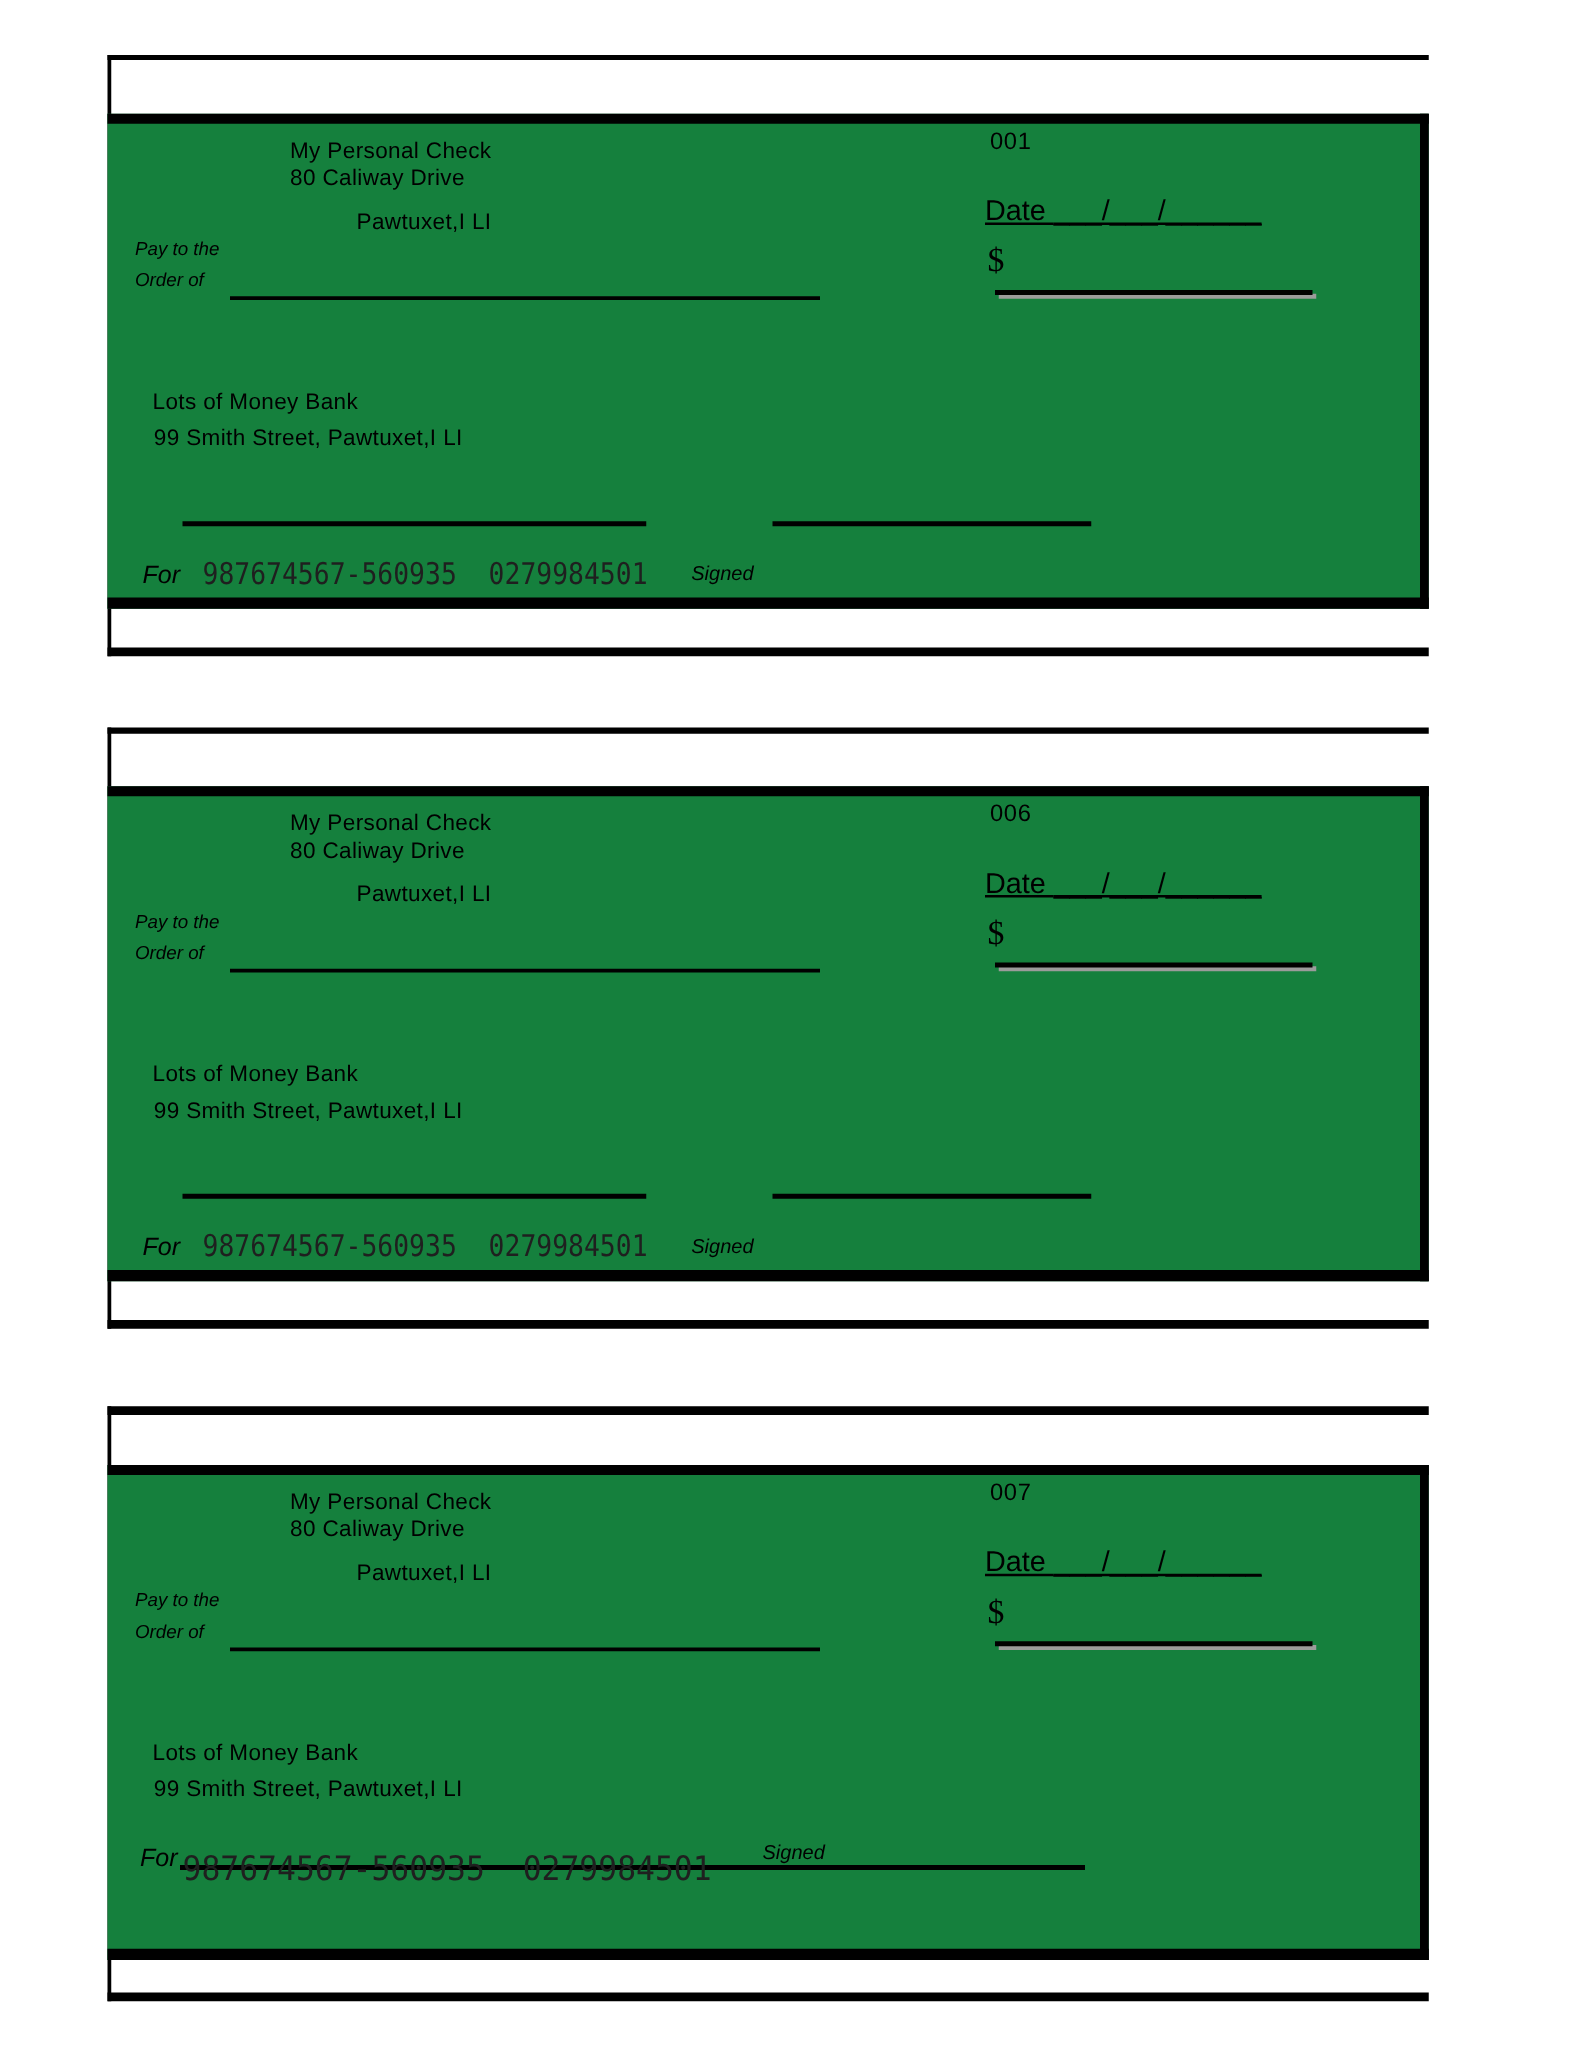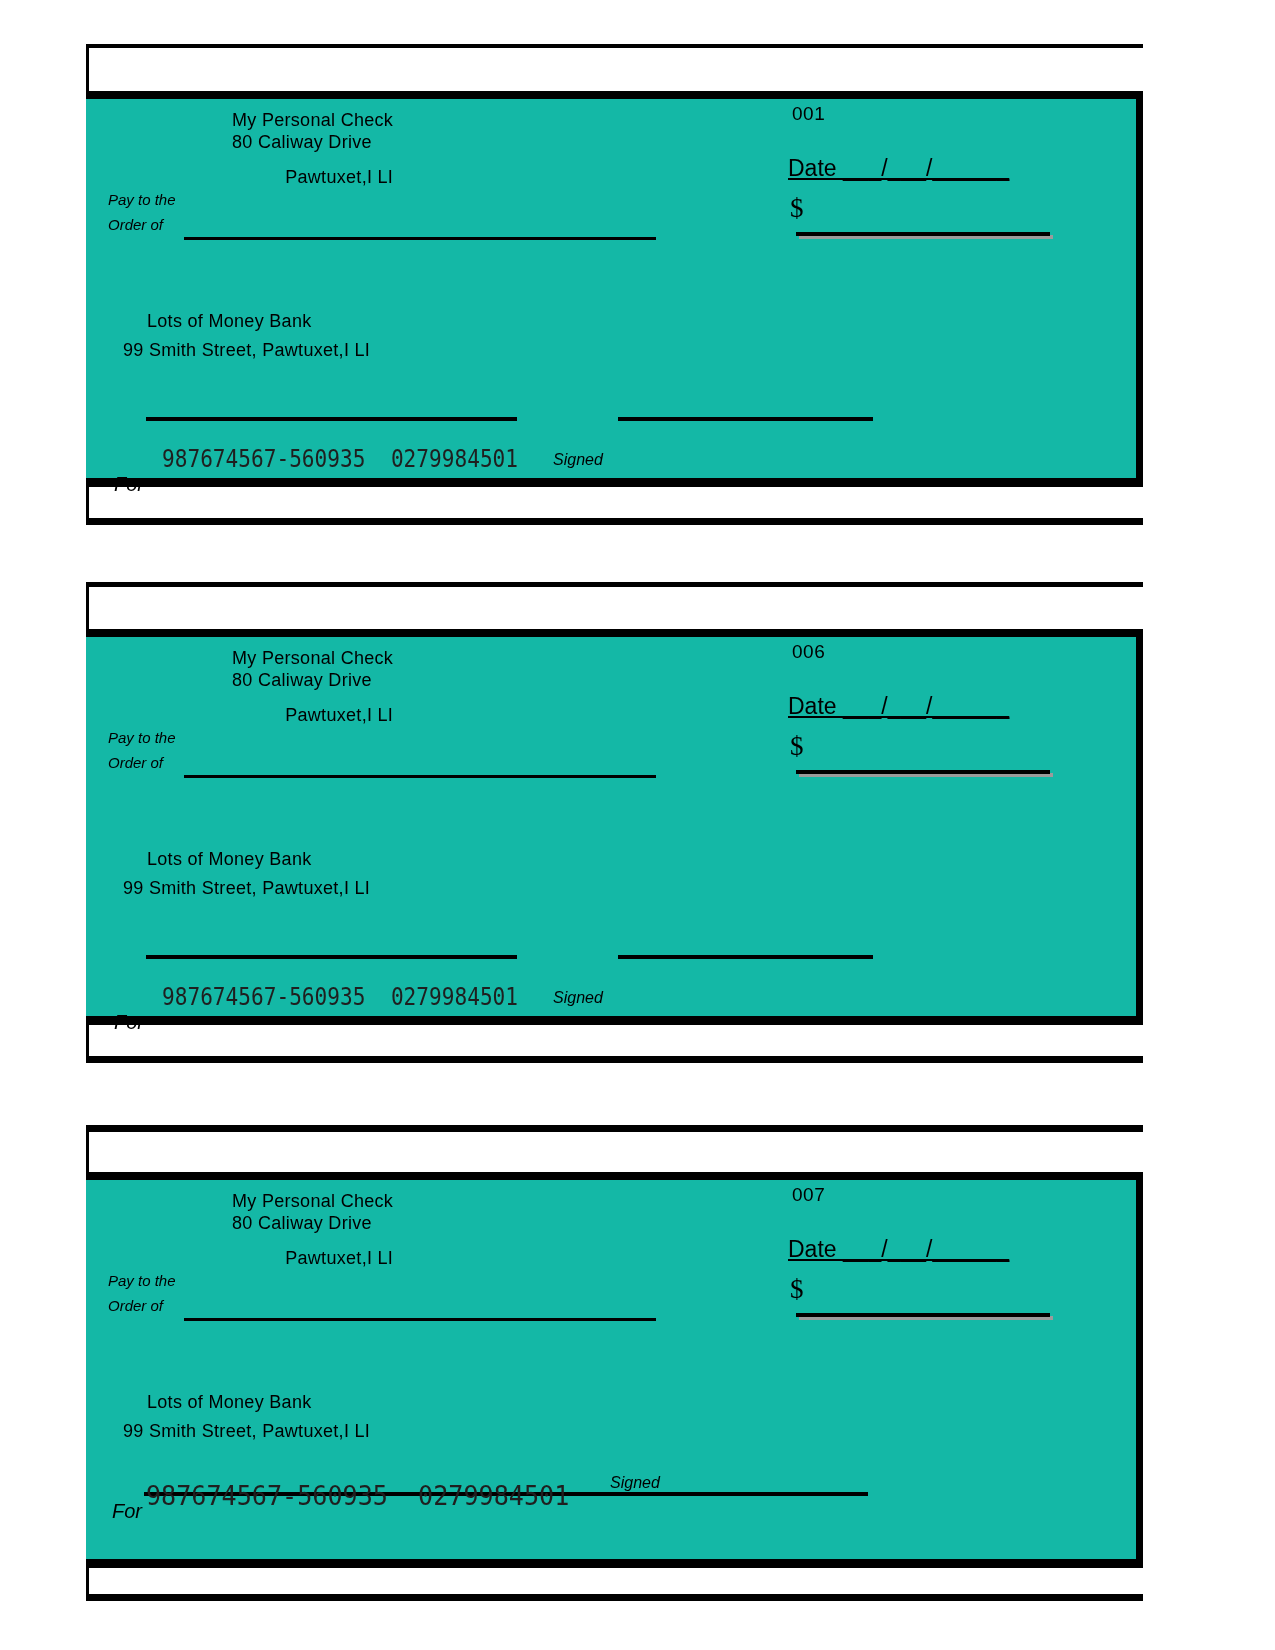--- a/index.html
+++ b/index.html
@@ -12,38 +12,38 @@
   .block.b2{top:582px;height:481px;}
   .block.b3{top:1125px;height:476px;}
   .block-top-line{position:absolute;top:0;left:0;right:0;height:4px;background:#000;}
   .b2 .block-top-line{height:5px;}
   .b3 .block-top-line{height:7px;}
   .block-left-border{position:absolute;top:0;bottom:0;left:0;width:3px;background:#000;}
   .block-bottom-line{position:absolute;bottom:0;left:0;right:0;height:7px;background:#000;}
 
   .check{
     position:absolute;top:47px;left:0;right:0;height:396px;
-    box-sizing:border-box;background:#14b8a6;
+    box-sizing:border-box;background:#15803d;
     border-top:8px solid #000;border-right:7px solid #000;border-bottom:9px solid #000;
   }
   .check > div, .check > span{position:absolute;}
 
   .payer{left:146px;top:10px;font-size:18px;line-height:22px;letter-spacing:.3px;}
   .payer .city{margin-top:13px;text-align:right;}
   .check-number{left:706px;top:4px;font-size:19px;letter-spacing:.5px;}
   .date-row{left:702px;top:56px;font-size:23px;white-space:pre;text-decoration:underline;}
   .pay-to{left:22px;top:88px;font-size:15px;line-height:25px;font-style:italic;}
   .payee-line{left:98px;top:138px;width:472px;height:3px;background:#000;}
   .dollar-sign{left:704px;top:94px;font-family:"Liberation Serif",serif;font-size:27px;}
   .amount-line{left:710px;top:133px;width:254px;height:4px;background:#000;box-shadow:3px 3px 0 #9b9b9b;}
-  .bank-name{left:36px;top:212px;font-size:18px;letter-spacing:.3px;margin-left:25px;}
+  .bank-name{left:36px;top:212px;font-size:18px;letter-spacing:.3px;}
   .bank-address{left:37px;top:241px;font-size:18px;letter-spacing:.3px;}
   .memo-line{left:60px;top:318px;width:371px;height:4px;background:#000;}
   .signature-line{left:532px;top:318px;width:255px;height:4px;background:#000;}
-  .for-label{left:28px;top:350px;font-size:20px;font-style:italic;margin-top:24px;}
+  .for-label{left:28px;top:350px;font-size:20px;font-style:italic;}
   .micr{
     left:76px;top:346px;font-family:"DejaVu Sans Mono",monospace;
     font-size:24px;color:#1f1f1f;white-space:pre;
     transform:scaleX(.88);transform-origin:left top;display:inline-block;
   }
   .signed-label{left:467px;top:352px;font-size:16px;font-style:italic;}
 
   
   .b3 .for-label{left:26px;top:296px;}
   .b3 .strike-line{left:58px;top:312px;width:724px;height:4px;background:#000;}

